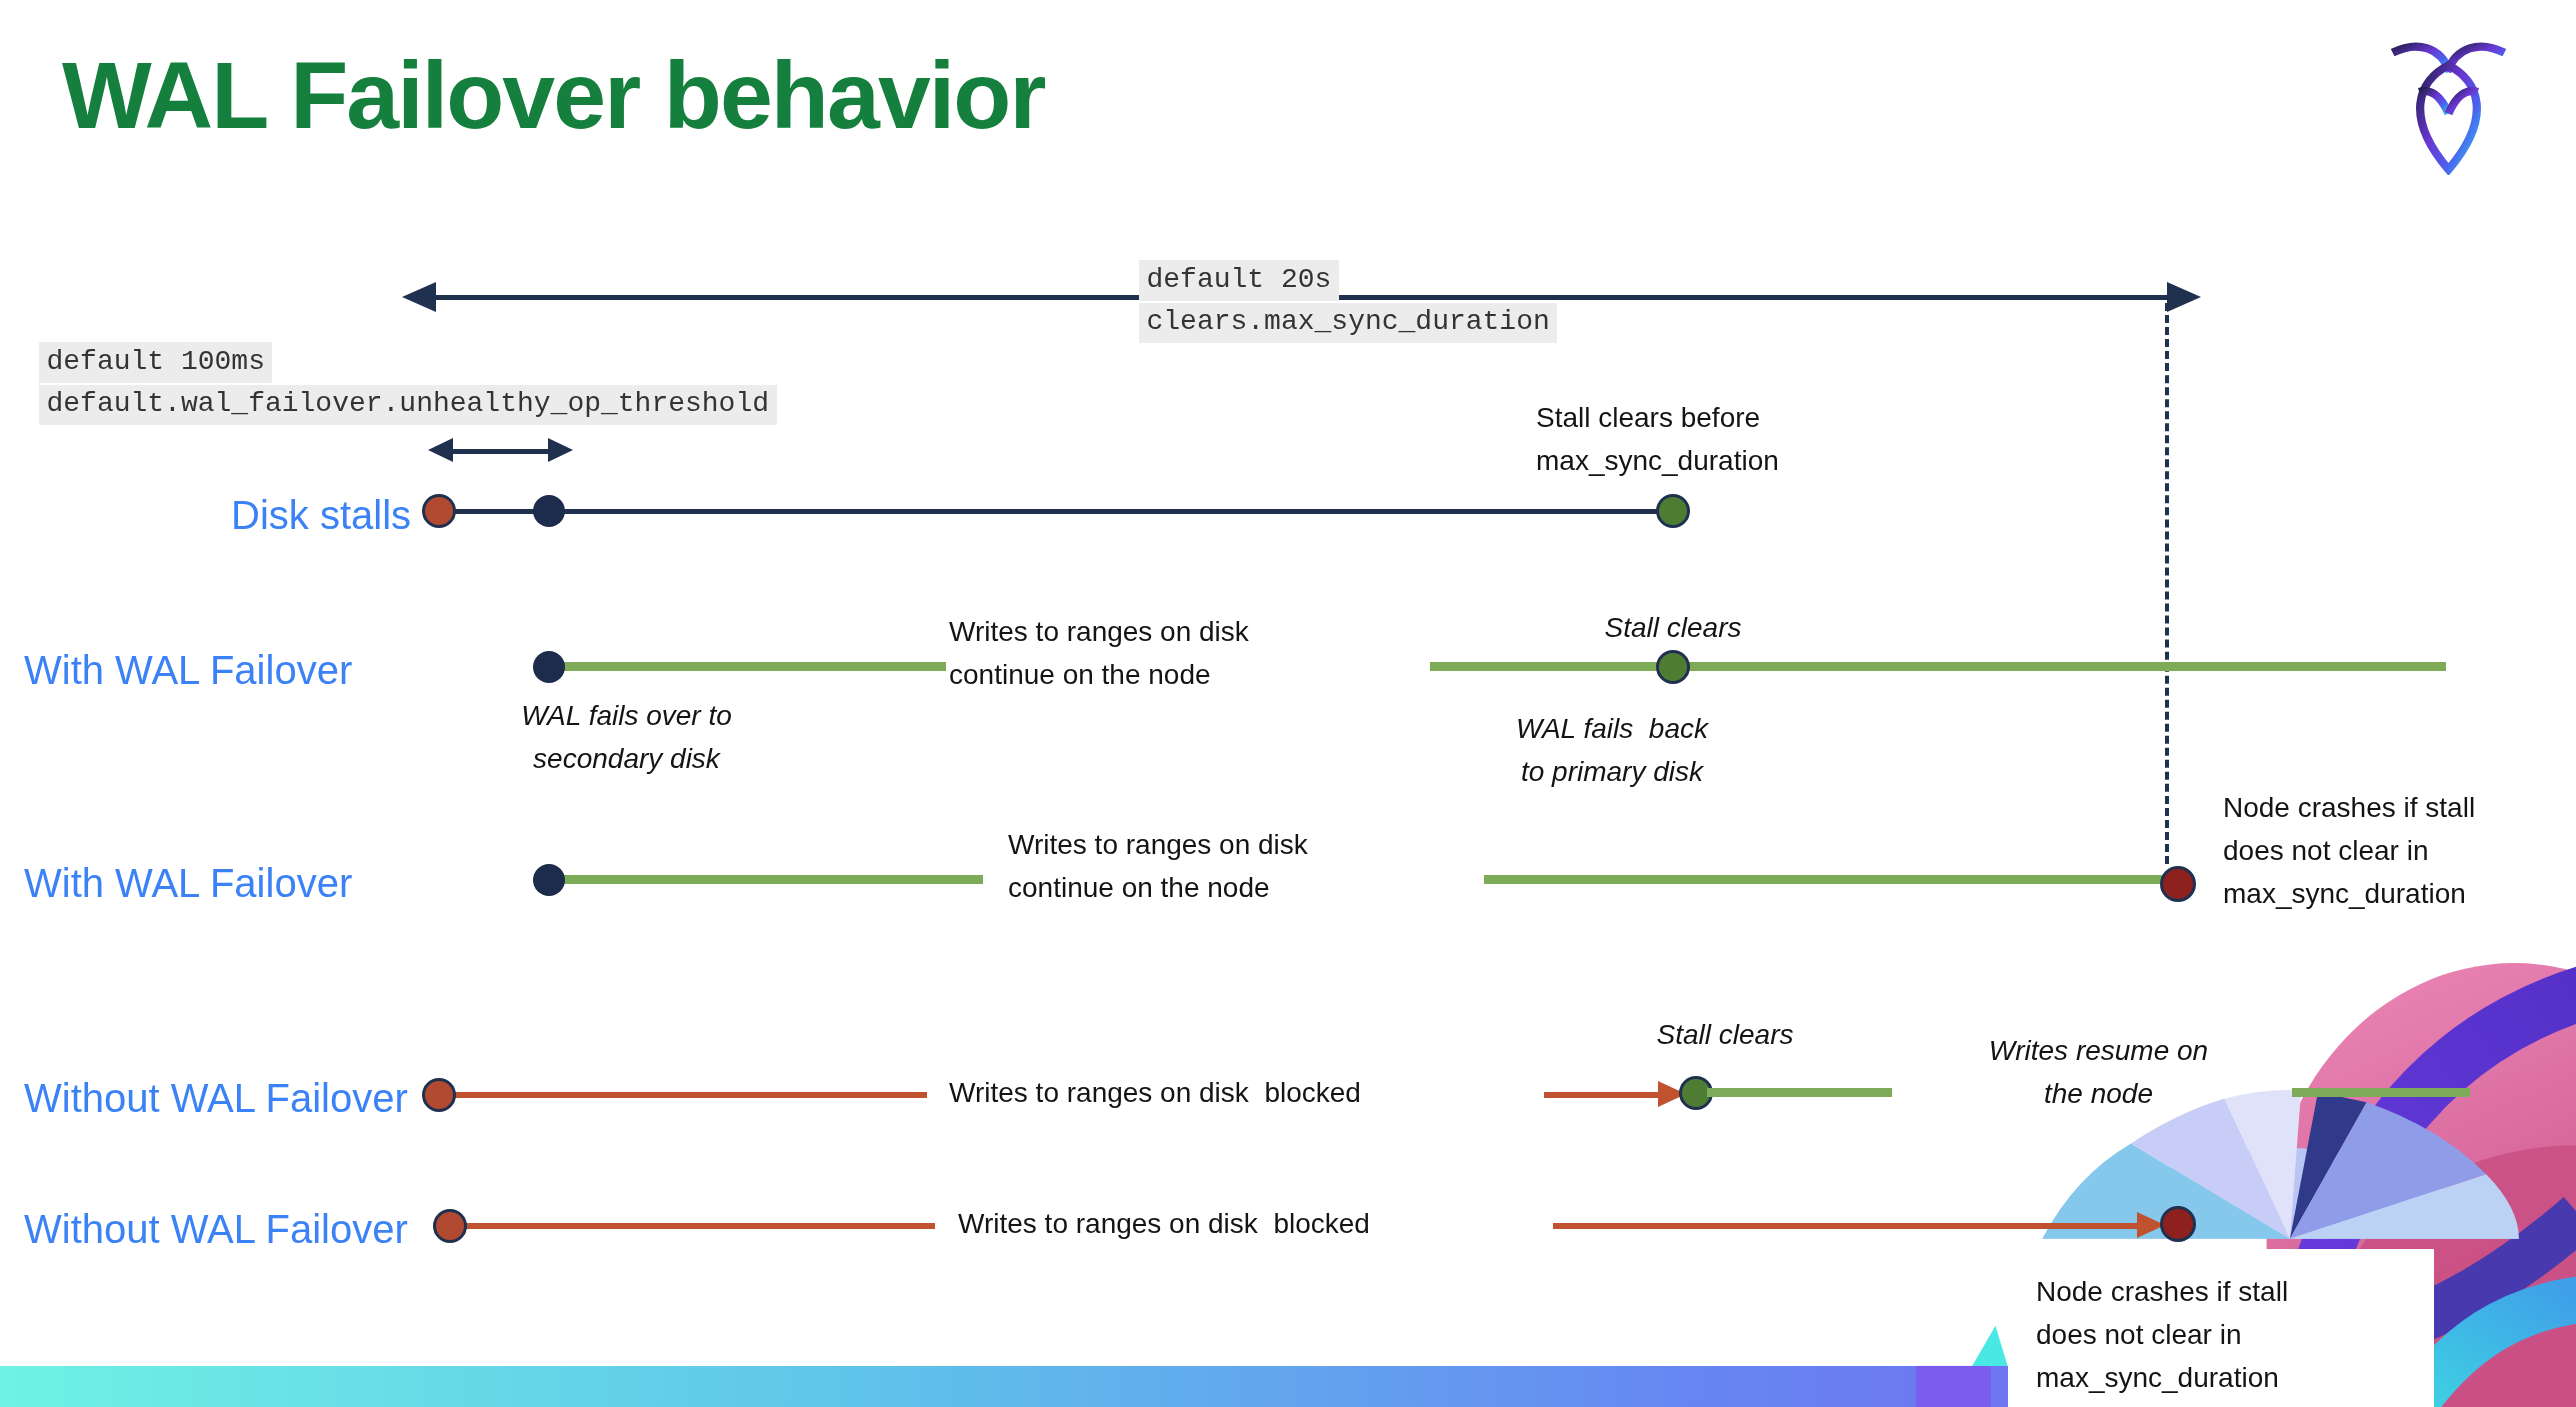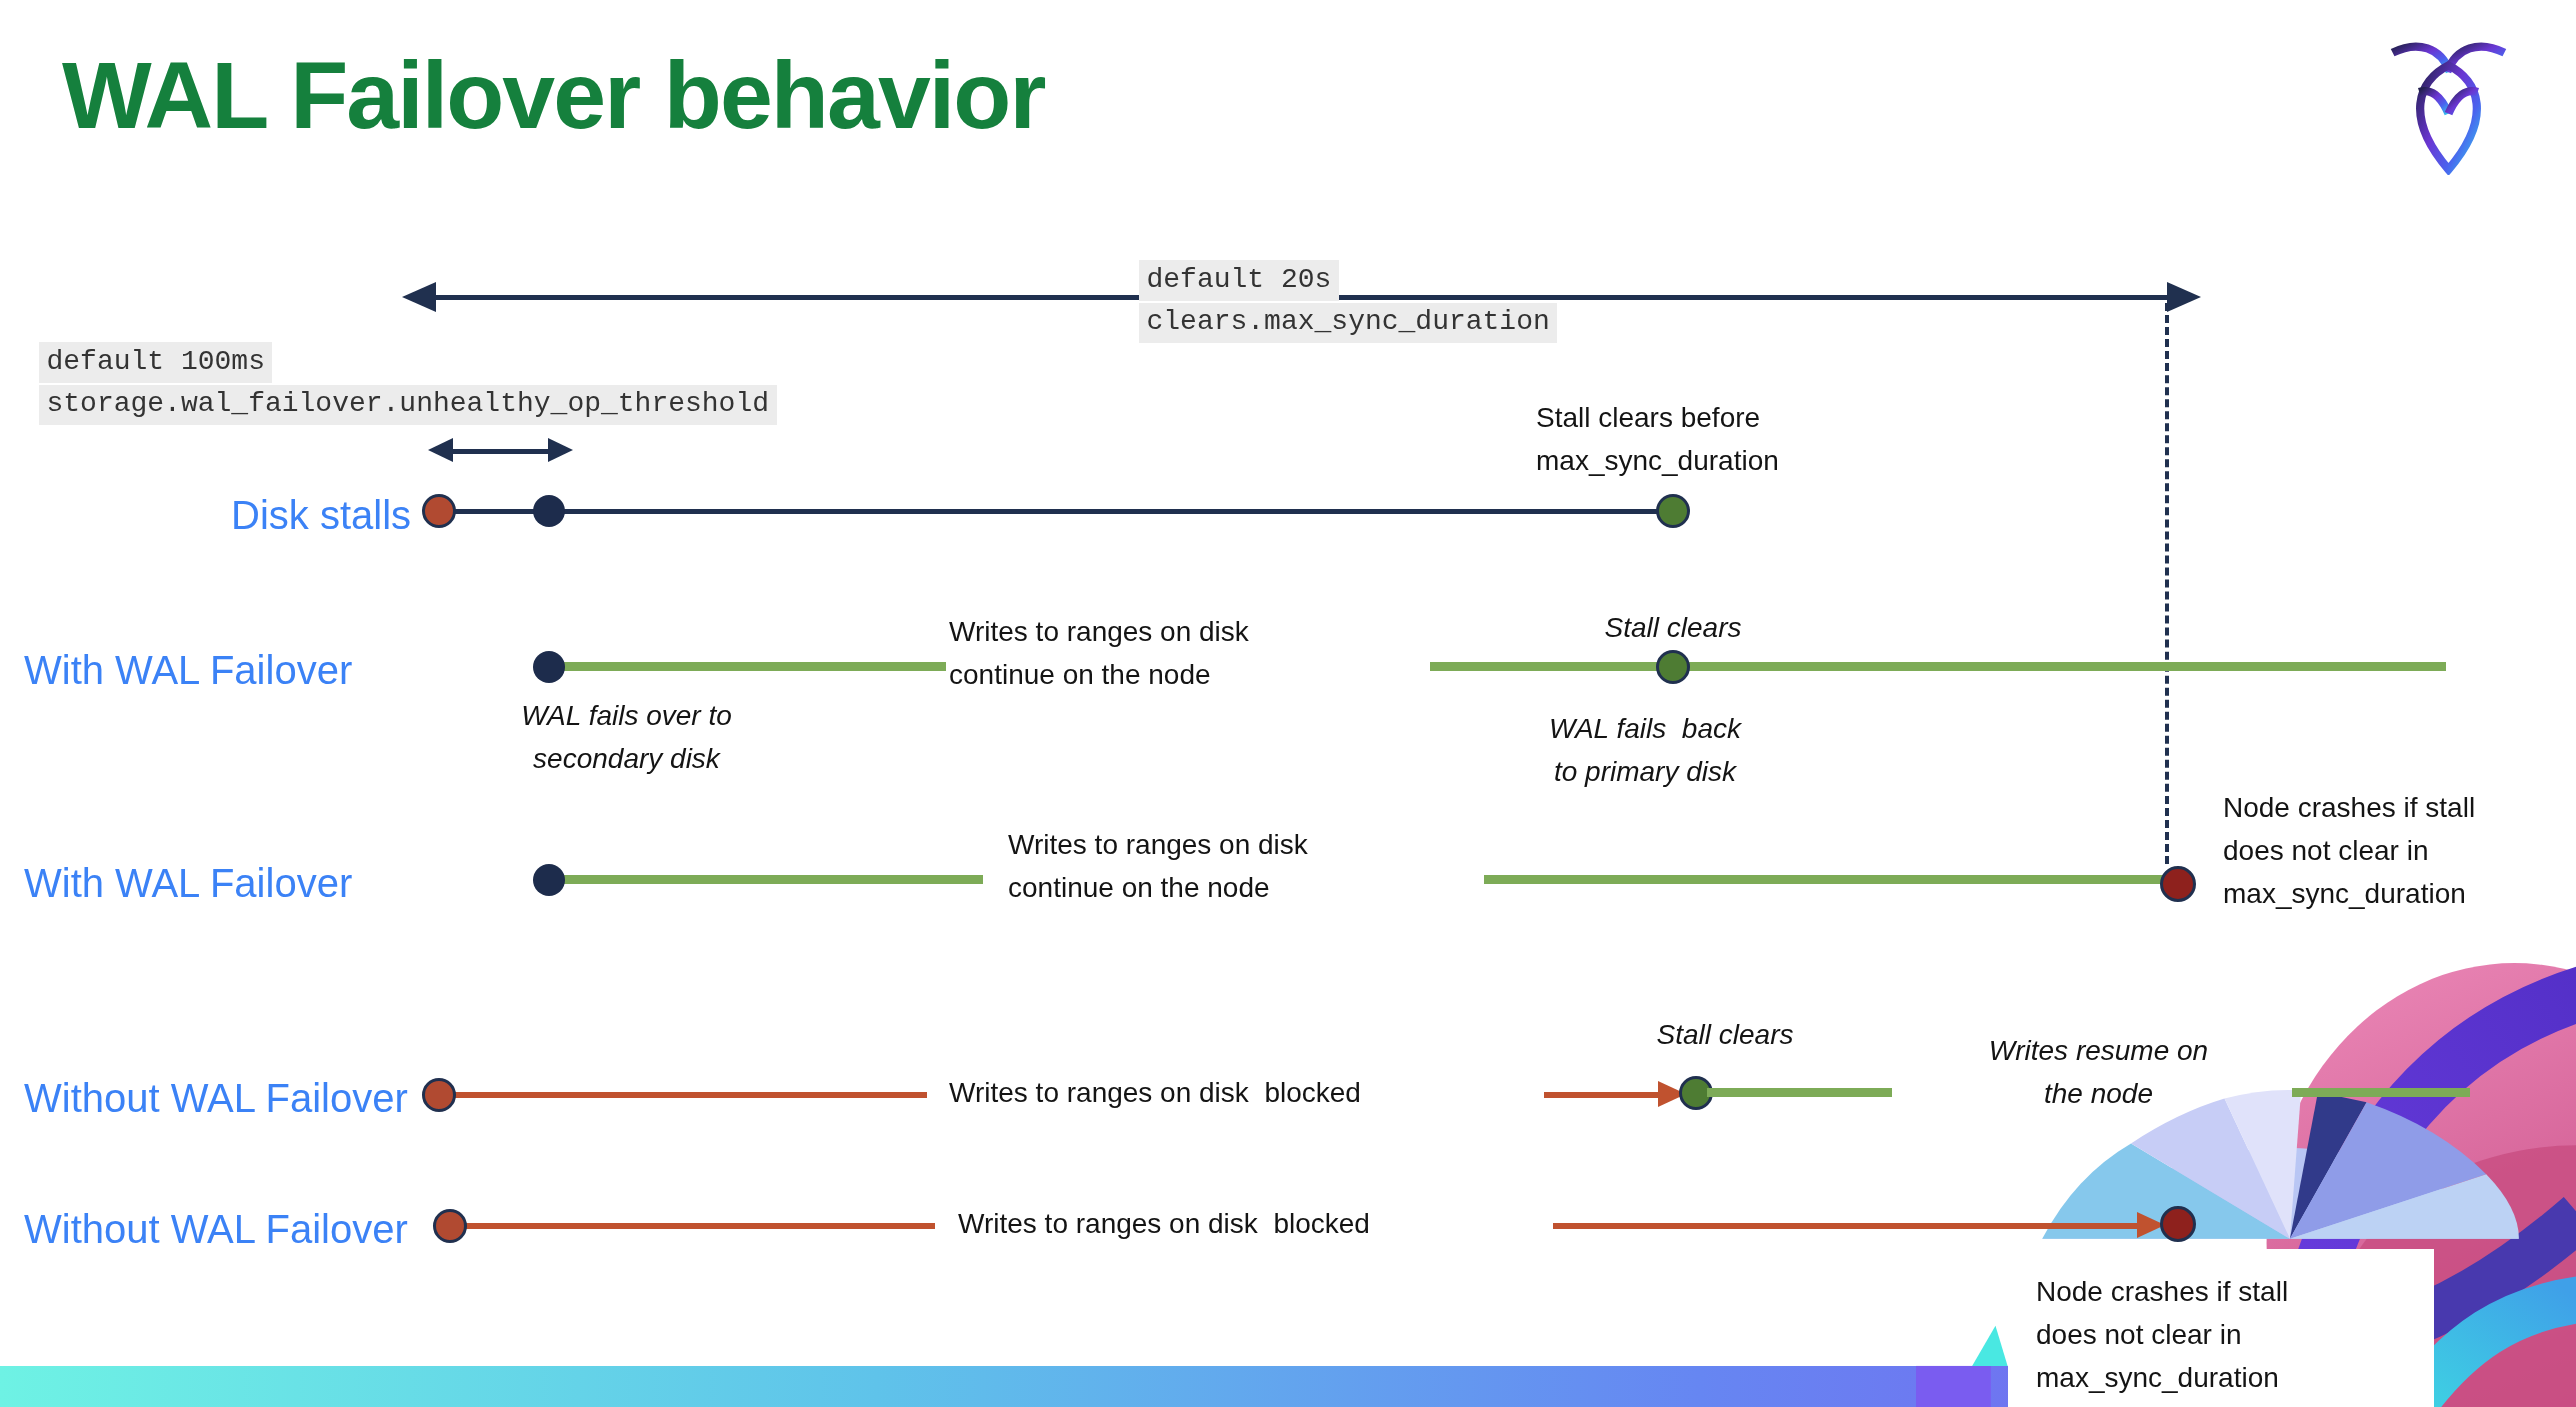--- a/index.html
+++ b/index.html
@@ -100,21 +100,21 @@
   <div class="hline navy-line" style="left:432px;top:295px;width:1737px;"></div>
   <div class="tri tri-left" style="left:402px;top:282px;"></div>
   <div class="tri tri-right" style="left:2167px;top:282px;"></div>
   <div class="abs mono" style="left:1139px;top:260px;">
     <span>default 20s</span>
     <span>clears.max_sync_duration</span>
   </div>
 
   <div class="abs mono" style="left:39px;top:342px;">
     <span>default 100ms</span>
-    <span>storage.wal_failover.unhealthy_op_threshold</span>
+    <span>default.wal_failover.unhealthy_op_threshold</span>
   </div>
   <div class="hline navy-line" style="left:447px;top:449px;width:105px;"></div>
   <div class="tri tri-left sm" style="left:428px;top:438px;"></div>
   <div class="tri tri-right sm" style="left:548px;top:438px;"></div>
 
   <div class="dashed-v" style="left:2165px;top:303px;height:561px;"></div>
 
   <div class="abs rowlabel" style="left:231px;top:493px;">Disk stalls</div>
   <div class="hline navy-line" style="left:439px;top:509px;width:1234px;"></div>
   <div class="dot dot-red" style="left:422px;top:494px;"></div>
@@ -126,21 +126,21 @@
   <div class="abs rowlabel" style="left:24px;top:648px;">With WAL Failover</div>
   <div class="hline green-line" style="left:553px;top:662px;width:393px;"></div>
   <div class="hline green-line" style="left:1430px;top:662px;width:1016px;"></div>
   <div class="dot dot-navy" style="left:533px;top:651px;"></div>
   <div class="dot dot-green" style="left:1656px;top:650px;"></div>
   <div class="abs note" style="left:949px;top:610px;">Writes to ranges on disk
 continue on the node</div>
   <div class="abs note center" style="left:1561px;top:606px;width:224px;">Stall clears</div>
   <div class="abs note center" style="left:477px;top:694px;width:299px;">WAL fails over to
 secondary disk</div>
-  <div class="abs note center" style="left:1505px;top:707px;width:280px;">WAL fails  back
+  <div class="abs note center" style="left:1472px;top:707px;width:280px;">WAL fails  back
 to primary disk</div>
 
   <div class="abs rowlabel" style="left:24px;top:861px;">With WAL Failover</div>
   <div class="hline green-line" style="left:553px;top:875px;width:430px;"></div>
   <div class="hline green-line" style="left:1484px;top:875px;width:682px;"></div>
   <div class="dot dot-navy" style="left:533px;top:864px;"></div>
   <div class="dot dot-darkred" style="left:2160px;top:866px;"></div>
   <div class="abs note" style="left:1008px;top:823px;">Writes to ranges on disk
 continue on the node</div>
   <div class="abs note" style="left:2223px;top:786px;">Node crashes if stall

